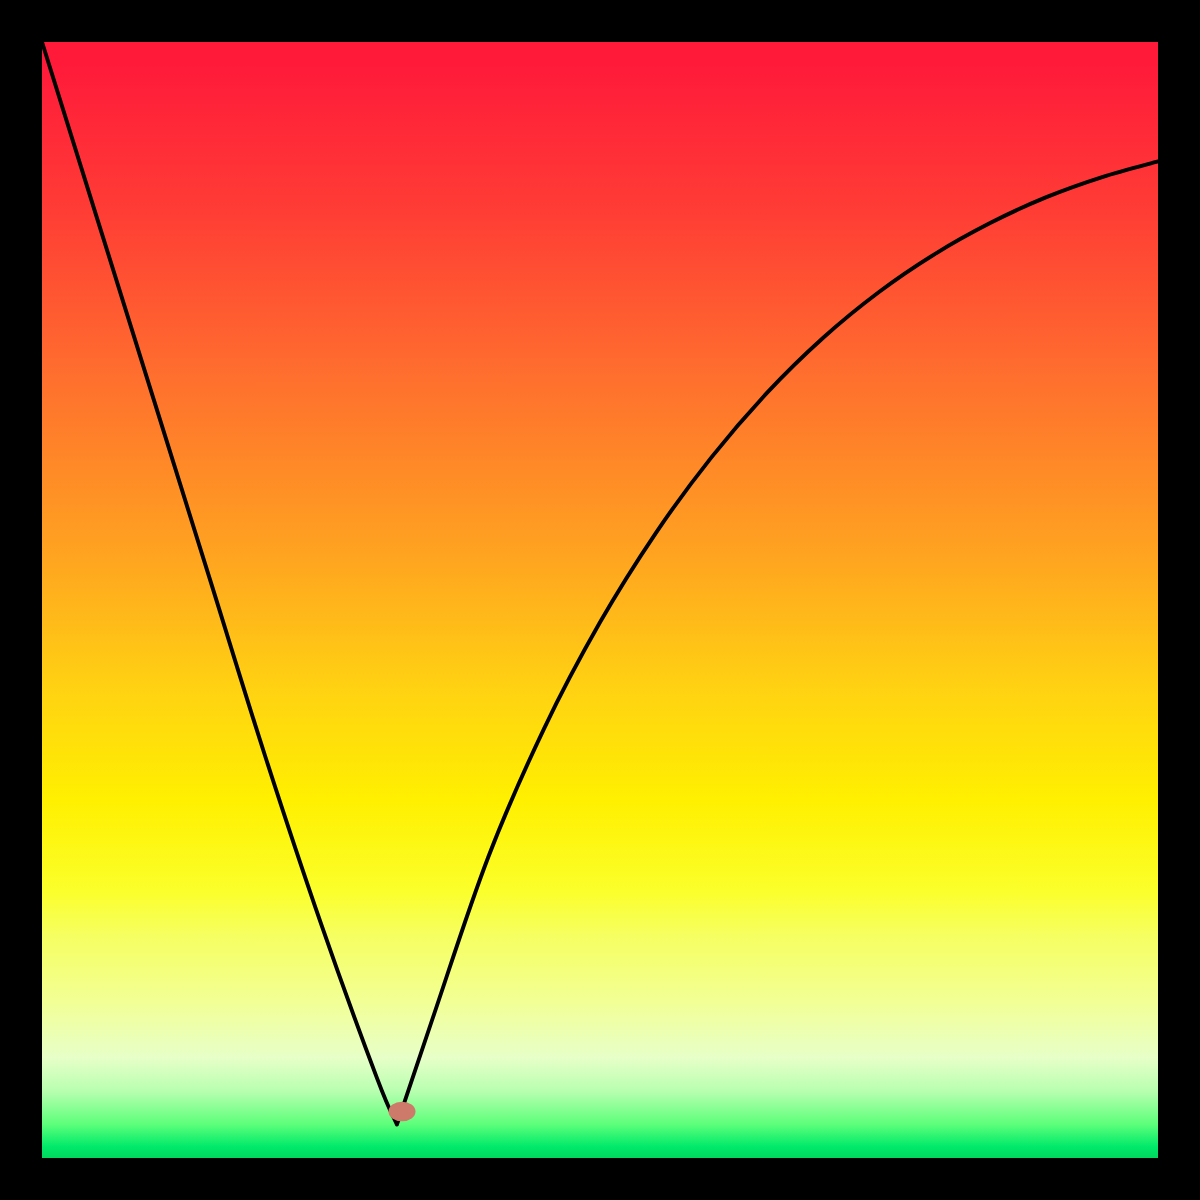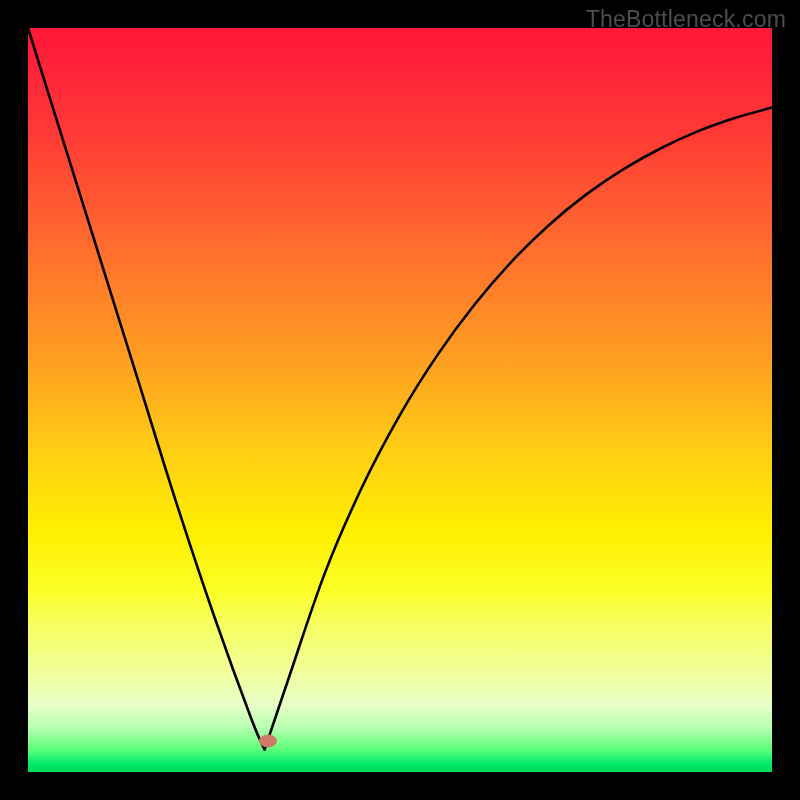--- a/index.html
+++ b/index.html
@@ -57,21 +57,20 @@
     border-radius: 50%;
     background: #cd7a6a;
     transform: translate(-50%, -50%);
   }
 </style>
 </head>
 <body>
 
 <div class="frame">
 
-  <div class="watermark">TheBottleneck.com</div>
 
   <div class="plot-area">
 
     <svg class="curve" viewBox="0 0 744 744" preserveAspectRatio="none">
       <path fill="none" stroke="#000000" stroke-width="2.6" stroke-linejoin="round" stroke-linecap="round" d="M 0.00 0.00 C 6.70 21.43, 23.81 76.19, 37.20 119.04 C 50.59 161.89, 61.01 195.23, 74.40 238.08 C 87.79 280.93, 98.21 314.27, 111.60 357.12 C 124.99 399.97, 135.41 434.64, 148.80 476.16 C 162.19 517.68, 172.61 549.19, 186.00 587.76 C 199.39 626.33, 214.09 666.33, 223.20 690.43 C 232.31 714.54, 234.18 716.06, 236.59 721.68 C 240.88 708.96, 249.42 683.14, 260.40 651.00 C 271.38 618.86, 284.21 577.94, 297.60 543.12 C 310.99 508.30, 321.41 485.68, 334.80 457.56 C 348.19 429.44, 358.61 410.32, 372.00 386.88 C 385.39 363.44, 395.81 347.18, 409.20 327.36 C 422.59 307.54, 433.01 293.64, 446.40 276.77 C 459.79 259.89, 470.21 247.95, 483.60 233.62 C 496.99 219.29, 507.41 209.21, 520.80 197.16 C 534.19 185.11, 544.61 176.70, 558.00 166.66 C 571.39 156.61, 581.81 149.66, 595.20 141.36 C 608.59 133.06, 619.01 127.36, 632.40 120.53 C 645.79 113.70, 656.21 108.91, 669.60 103.42 C 682.99 97.93, 693.41 94.31, 706.80 90.02 C 720.19 85.74, 737.30 81.48, 744.00 79.61"></path>
     </svg>
 
     <div class="marker" style="left: 239.568px; top: 712.752px;"></div>
 
   </div>

